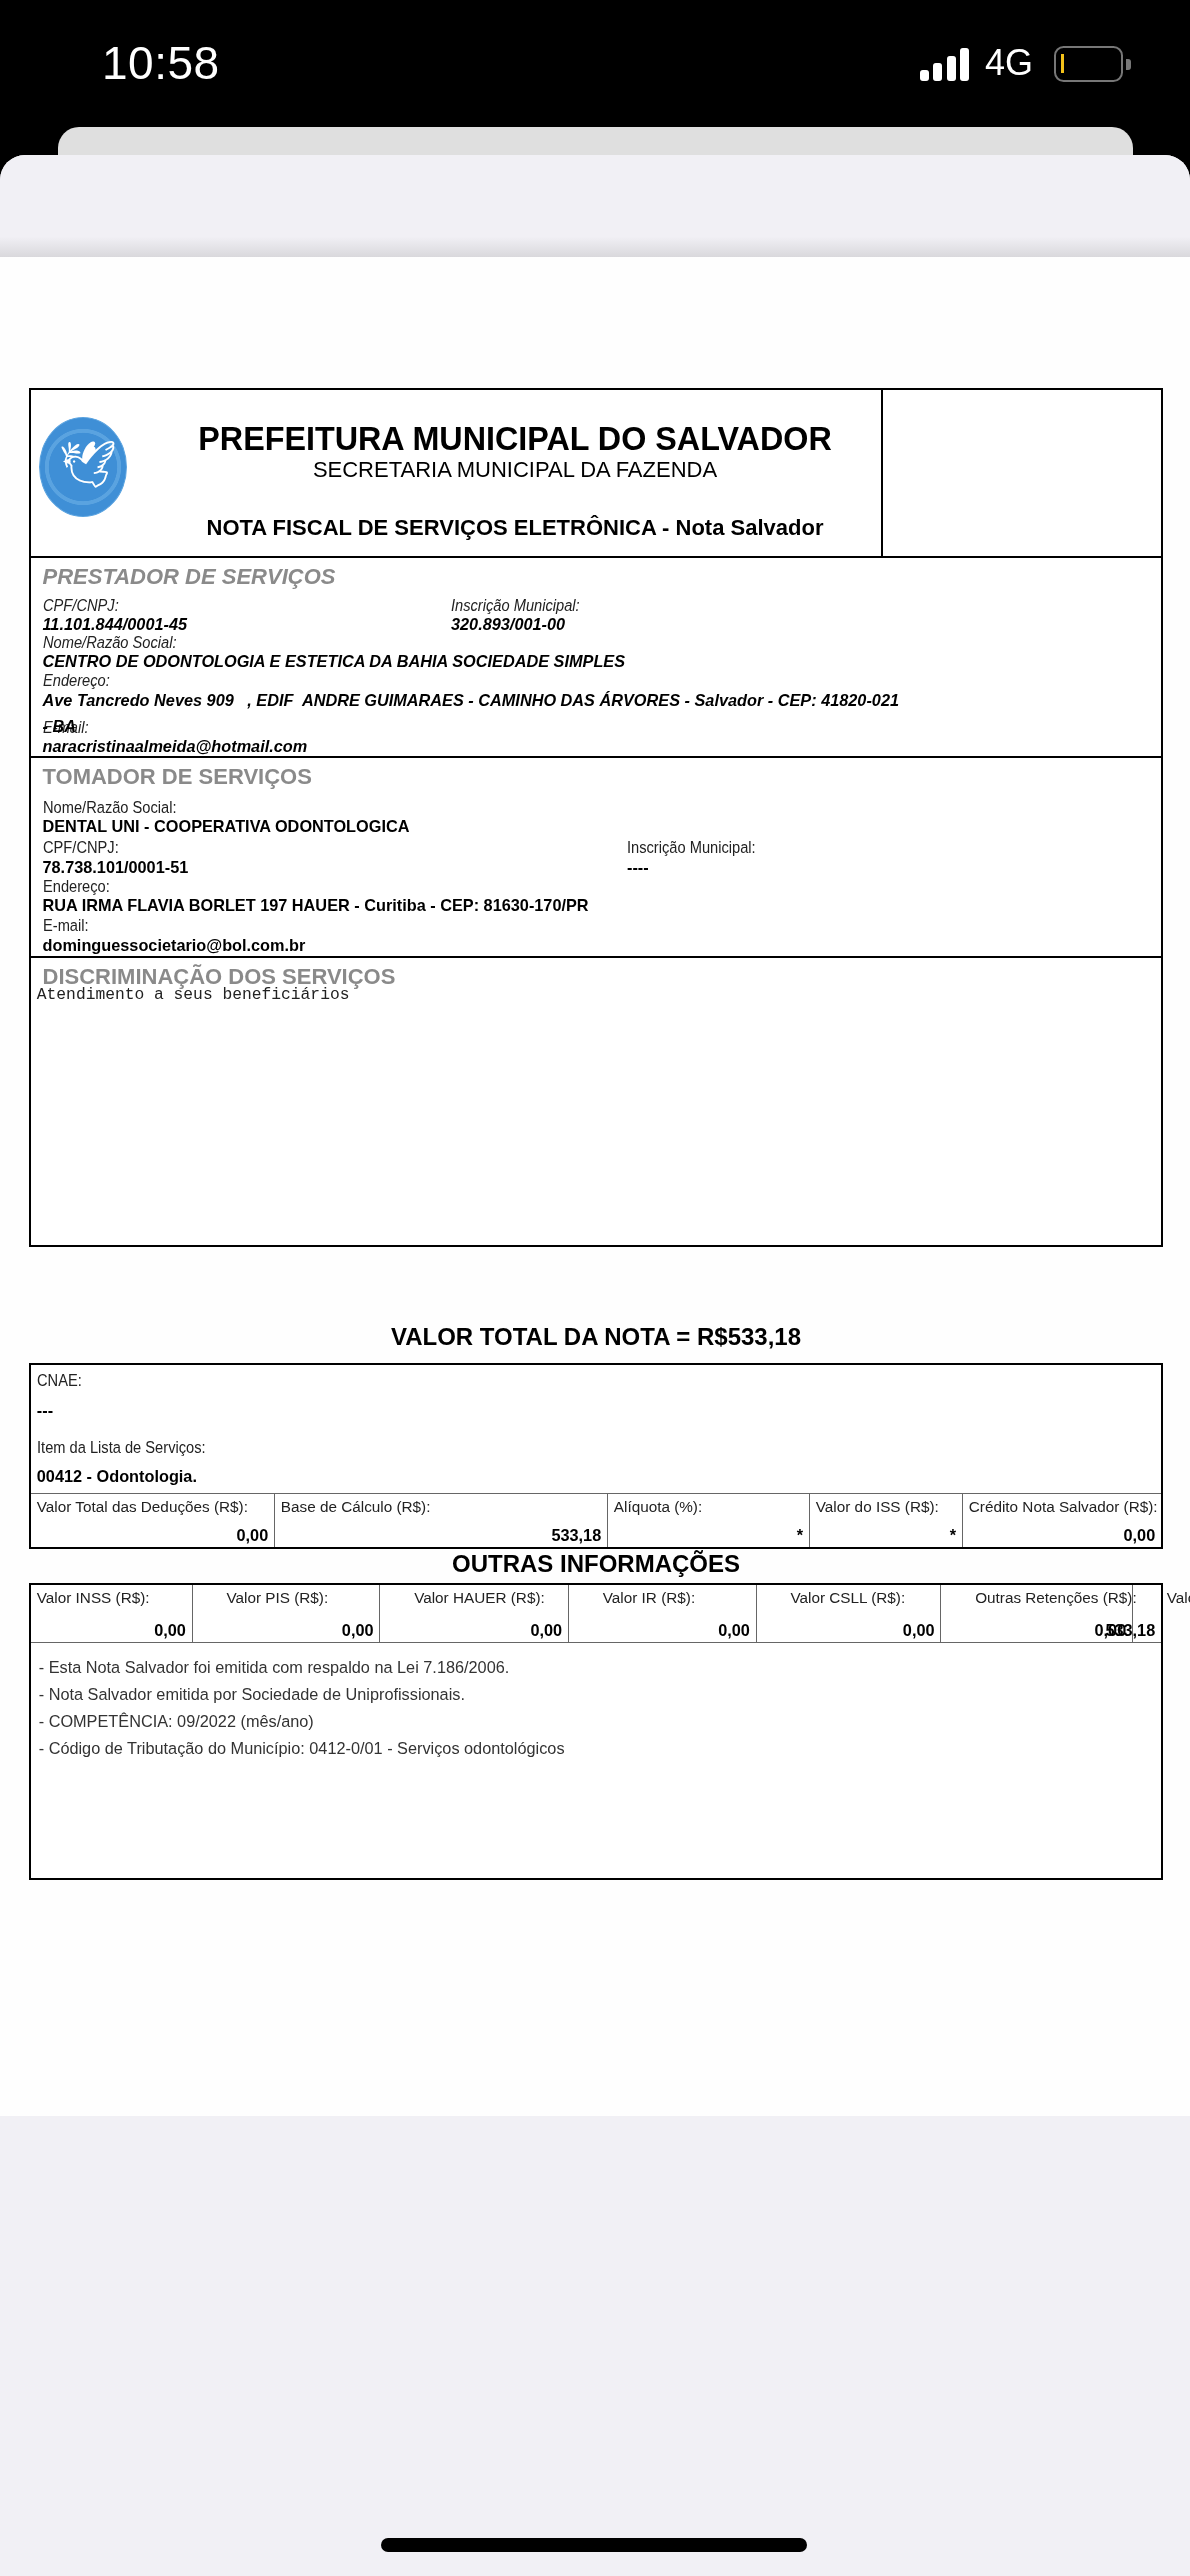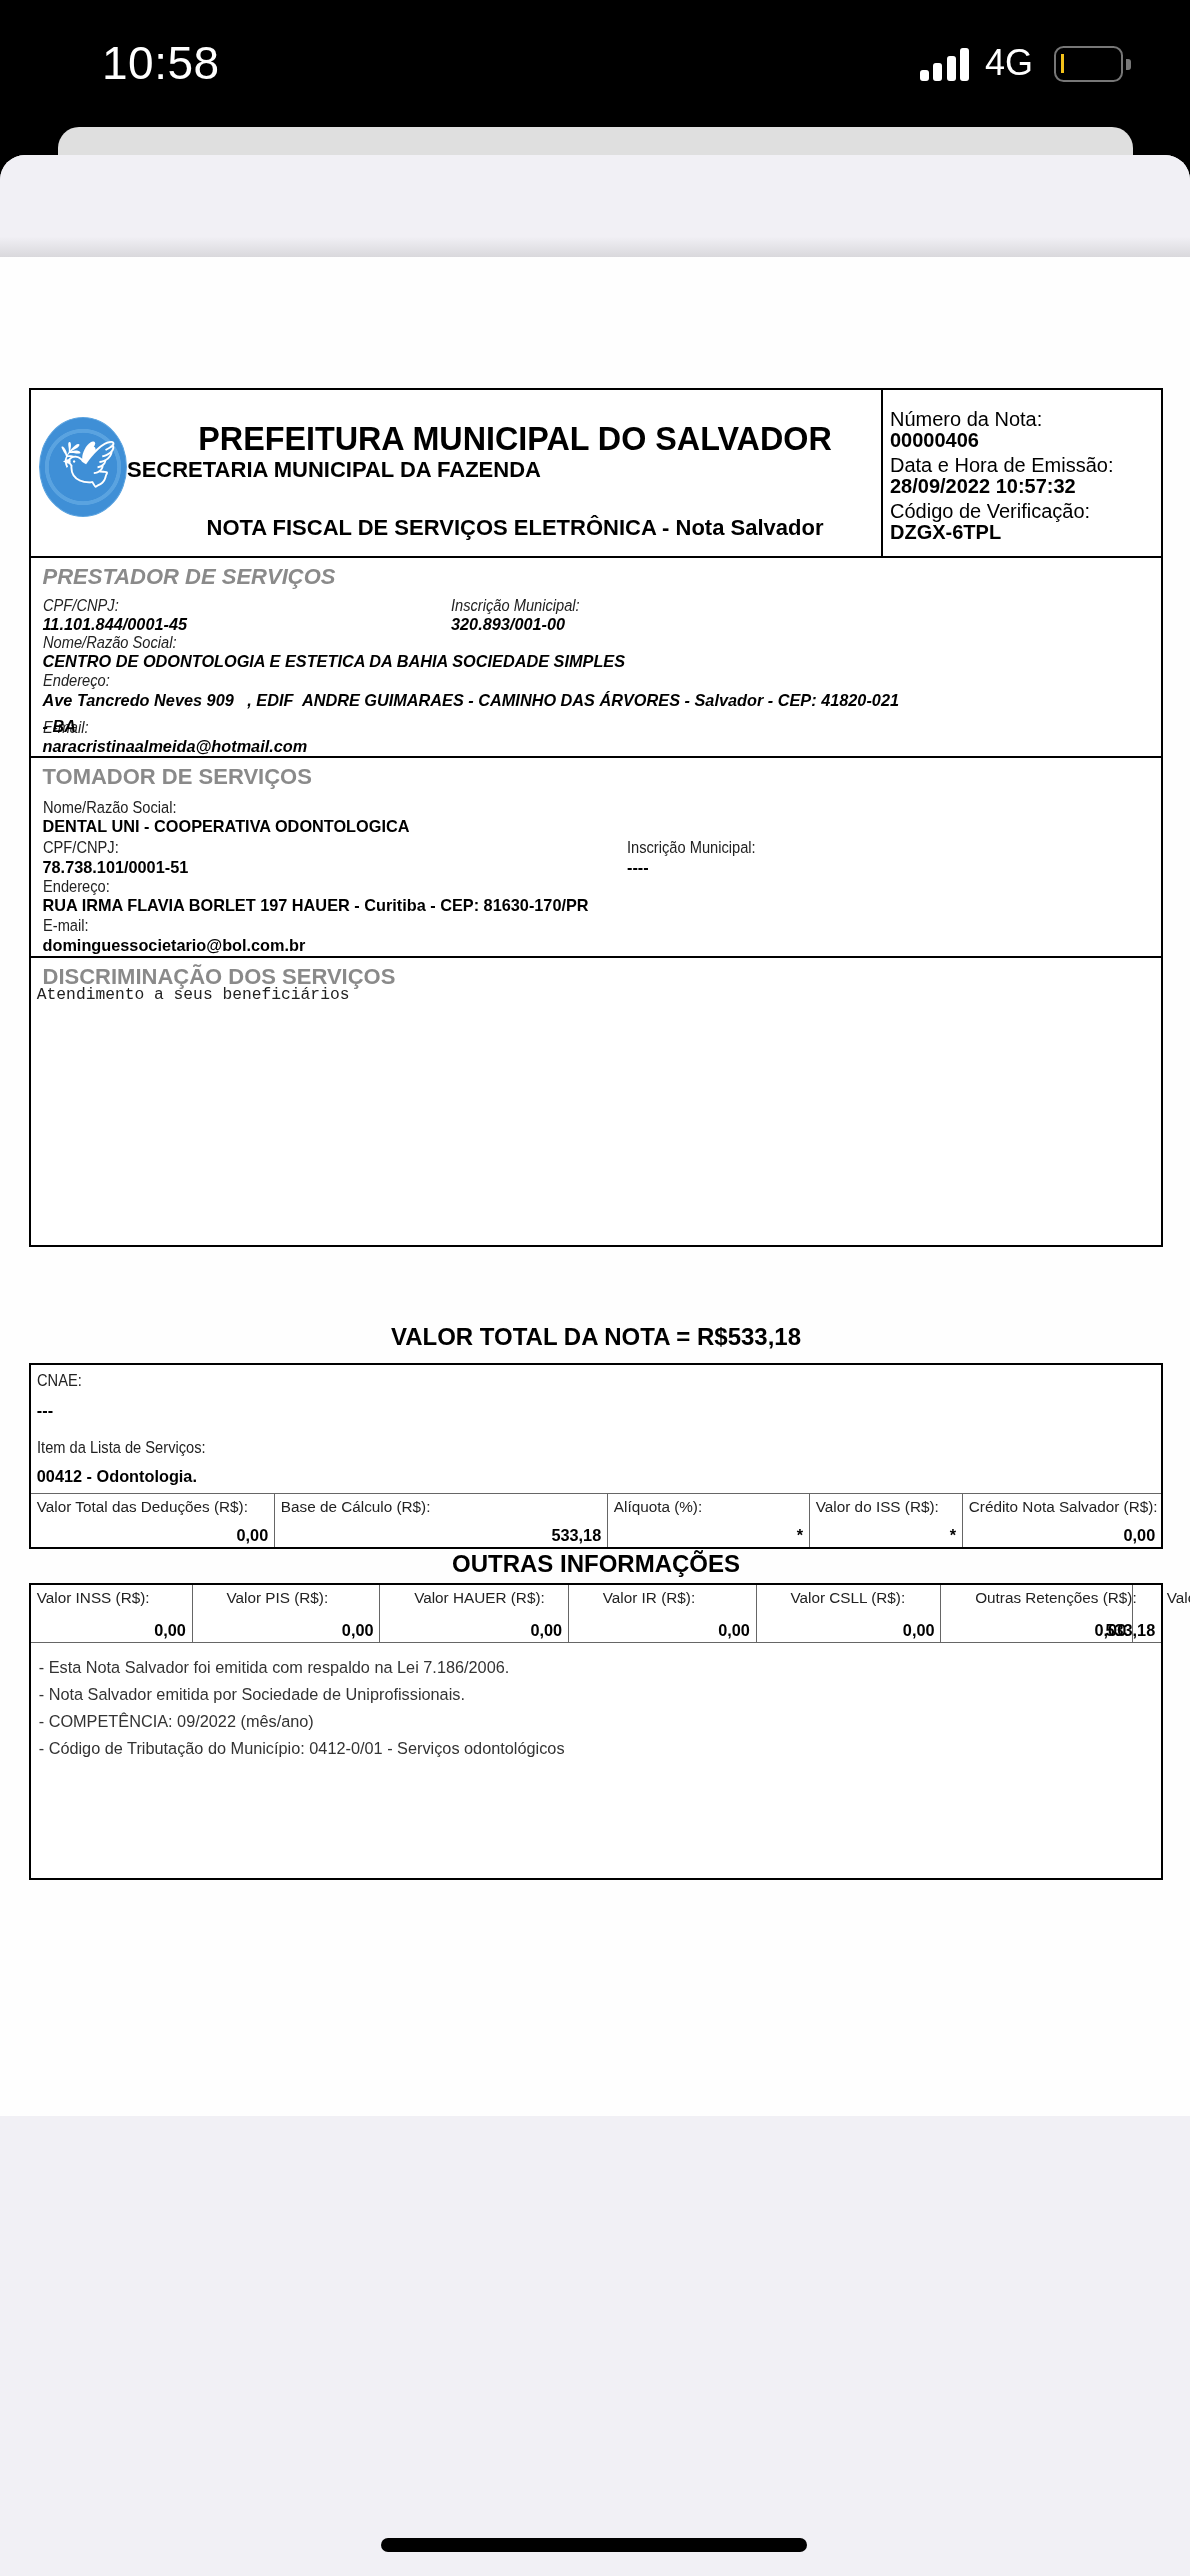--- a/index.html
+++ b/index.html
@@ -21,21 +21,21 @@
   .sheet { position: absolute; left: 0; top: 155px; width: 1190px; height: 2421px; background: #f1f0f5; border-radius: 25px 25px 0 0; }
   .sheet-header { position: absolute; left: 0; top: 0; width: 1190px; height: 102px; background: linear-gradient(#f1f0f5 80%, #d9d8dc); border-radius: 25px 25px 0 0; }
   .page { position: absolute; left: 0; top: 102px; width: 1190px; height: 1859px; background: #fefefe; }
   .home-indicator { position: absolute; left: 381px; top: 2383px; width: 426px; height: 14.4px; background: #000; border-radius: 7.7px; }
   .box { position: absolute; left: 29px; width: 1134px; border: 2.9px solid #000; background: #fff; }
 
   .hdr { top: 388px; height: 171px; }
   .logo { position: absolute; left: 7.7px; top: 27px; width: 88px; height: 100px; border-radius: 50%; background: radial-gradient(circle at 50% 50%, #3f8fd6 0 52%, #5aa3e0 53% 58%, #3f8fd6 59%); border: 1.9px solid #5aa3e0; }
   .logo .bird { position: absolute; left: 19px; top: 23px; color: #fff; font-size: 46px; line-height: 1; }
   .hdr-title { position: absolute; left: 96px; width: 776px; top: 29px; text-align: center; font-size: 34px; font-weight: bold; transform: scaleX(0.95); }
-  .hdr-sub { position: absolute; left: 96px; width: 776px; top: 67px; text-align: left; font-size: 22px; font-weight: bold; }
+  .hdr-sub { position: absolute; left: 96px; width: 776px; top: 67px; text-align: center; font-size: 22px; font-weight: normal; }
   .hdr-nfse { position: absolute; left: 96px; width: 776px; top: 125px; text-align: center; font-size: 22px; font-weight: bold; }
   .hdr-divider { position: absolute; left: 850px; top: 0; width: 1.9px; height: 100%; background: #000; }
   .hdr-right { position: absolute; left: 859px; top: 19px; font-size: 20px; line-height: 21px; }
   .hdr-right .lbl { display: block; }
   .hdr-right .val { display: block; font-weight: bold; margin-bottom: 3.8px; }
 
   .section-title { position: absolute; left: 11.5px; font-size: 22px; font-weight: bold; color: #8a8a8a; }
   .f-lbl { position: absolute; font-size: 16.3px; color: #222; transform: scaleX(0.9); transform-origin: left; }
   .f-val { position: absolute; font-size: 16.3px; font-weight: bold; color: #000; }
 
@@ -84,28 +84,20 @@
 </div>
 
 <div class="box hdr">
   <div class="logo">
       <span class="bird">🕊</span>
     </div>
   <div class="hdr-title">PREFEITURA MUNICIPAL DO SALVADOR</div>
   <div class="hdr-sub">SECRETARIA MUNICIPAL DA FAZENDA</div>
   <div class="hdr-nfse">NOTA FISCAL DE SERVIÇOS ELETRÔNICA - Nota Salvador</div>
   <div class="hdr-divider"></div>
-  <div class="hdr-right">
-    <span class="lbl">Número da Nota:</span>
-    <span class="val">00000406</span>
-    <span class="lbl">Data e Hora de Emissão:</span>
-    <span class="val">28/09/2022 10:57:32</span>
-    <span class="lbl">Código de Verificação:</span>
-    <span class="val">DZGX-6TPL</span>
-  </div>
 </div>
 
 <div class="box prest">
   <div class="section-title" style="top:5.8px">PRESTADOR DE SERVIÇOS</div>
   <div class="f-lbl" style="left:11.5px;top:38px">CPF/CNPJ:</div>
   <div class="f-val" style="left:11.5px;top:57px">11.101.844/0001-45</div>
   <div class="f-lbl" style="left:420px;top:38px">Inscrição Municipal:</div>
   <div class="f-val" style="left:420px;top:57px">320.893/001-00</div>
   <div class="f-lbl" style="left:11.5px;top:75px">Nome/Razão Social:</div>
   <div class="f-val" style="left:11.5px;top:94px">CENTRO DE ODONTOLOGIA E ESTETICA DA BAHIA SOCIEDADE SIMPLES</div>

